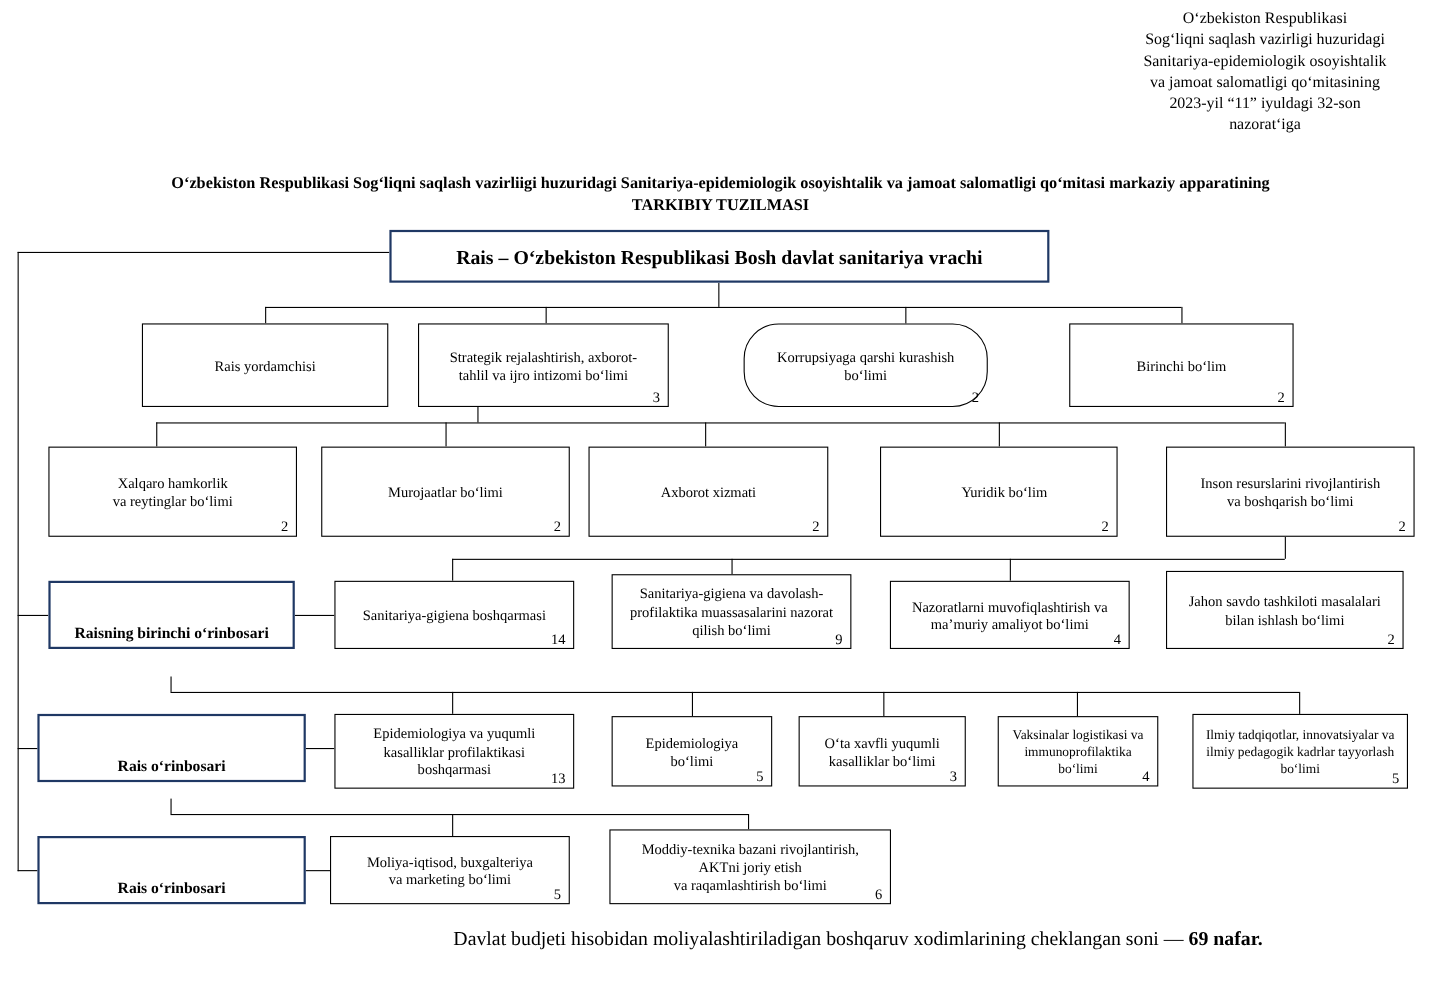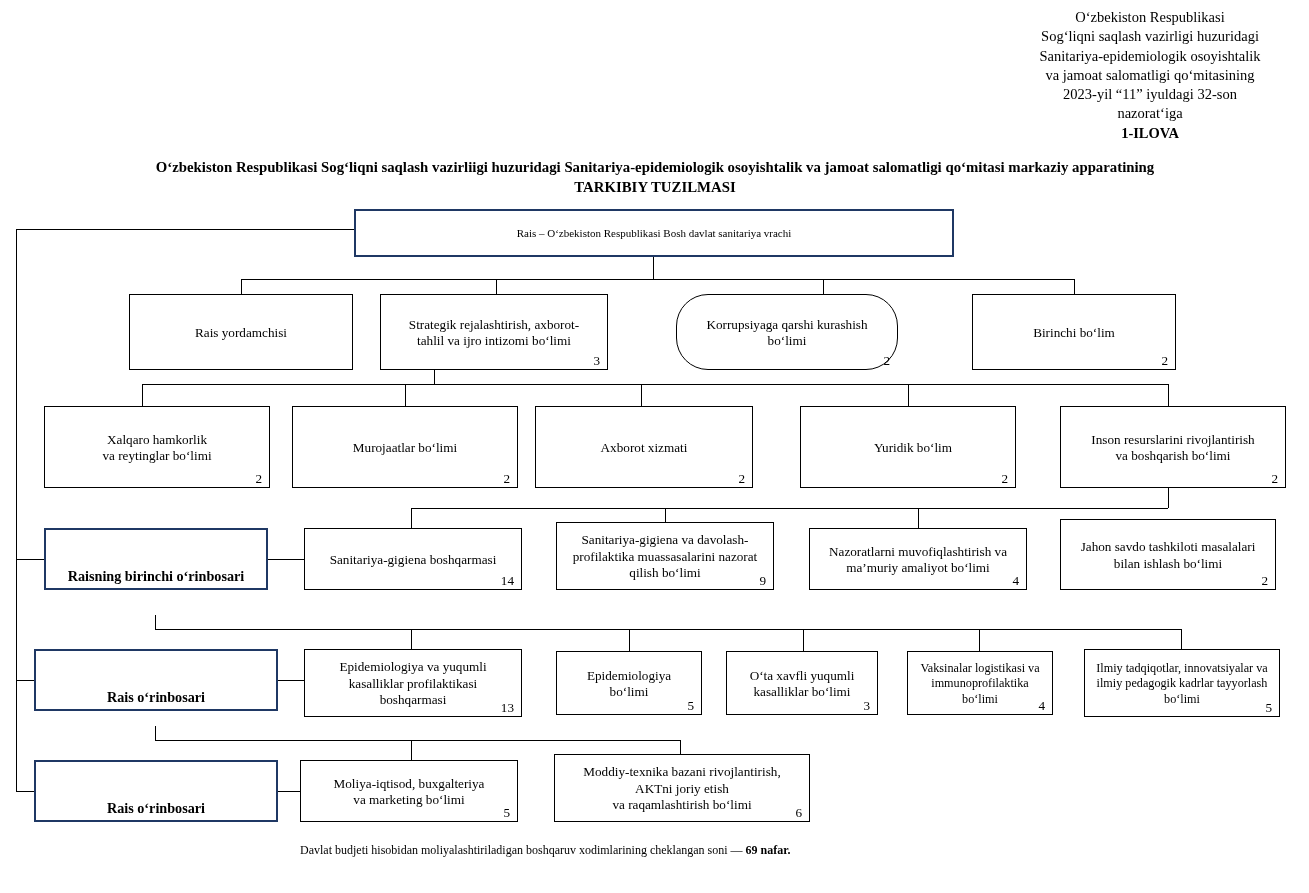--- a/index.html
+++ b/index.html
@@ -66,49 +66,48 @@
     position: absolute;
     right: 7px; bottom: 2px;
     font-size: 13.2px;
     line-height: 1;
   }
 
   
   .node.chief {
     border: 2px solid #1F3864;
   }
-  .node.chief .label { font-weight: normal; font-size: 11px; }
+  .node.chief .label { font-weight: bold; font-size: 18px; }
   .node.deputy {
     border: 2px solid #1F3864;
     justify-content: flex-end;
   }
   .node.deputy .label { font-weight: bold; font-size: 14.2px; }
 
   .node.small .label { font-size: 12.2px; }
 
   
   #footer-note {
     position: absolute;
     left: 300px; top: 843px; width: 960px;
-    text-align: left;
-    font-size: 12px;
+    text-align: center;
+    font-size: 18px;
   }
   #footer-note b { font-weight: bold; }
 </style>
 </head>
 <body>
 
 <div id="doc-header">
   <div class="hdr-line">O‘zbekiston Respublikasi</div>
   <div class="hdr-line">Sog‘liqni saqlash vazirligi huzuridagi</div>
   <div class="hdr-line">Sanitariya-epidemiologik osoyishtalik</div>
   <div class="hdr-line">va jamoat salomatligi qo‘mitasining</div>
   <div class="hdr-line">2023-yil “11” iyuldagi 32-son</div>
   <div class="hdr-line">nazorat‘iga</div>
-  <div class="hdr-ilova">1-ILOVA</div>
 </div>
 
 <div id="chart-title">
   <div>O‘zbekiston Respublikasi Sog‘liqni saqlash vazirliigi huzuridagi Sanitariya-epidemiologik osoyishtalik va jamoat salomatligi qo‘mitasi markaziy apparatining</div>
   <div>TARKIBIY TUZILMASI</div>
 </div>
 
 <div class="ln v" style="left:653px; top:257px; height:22px;"></div>
 
 <div class="ln h" style="left:241px; top:279px; width:833px;"></div>

